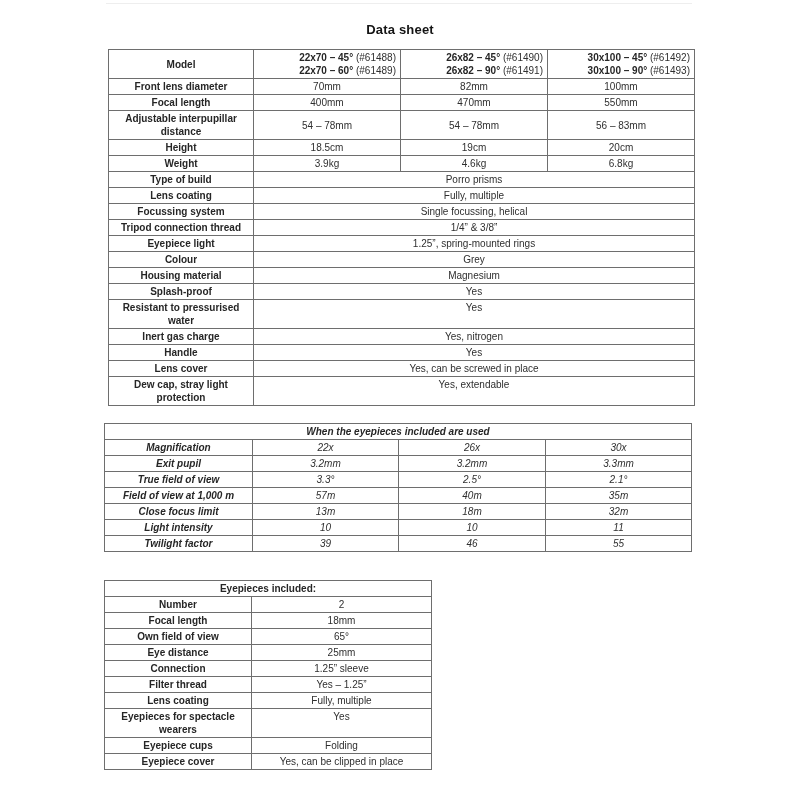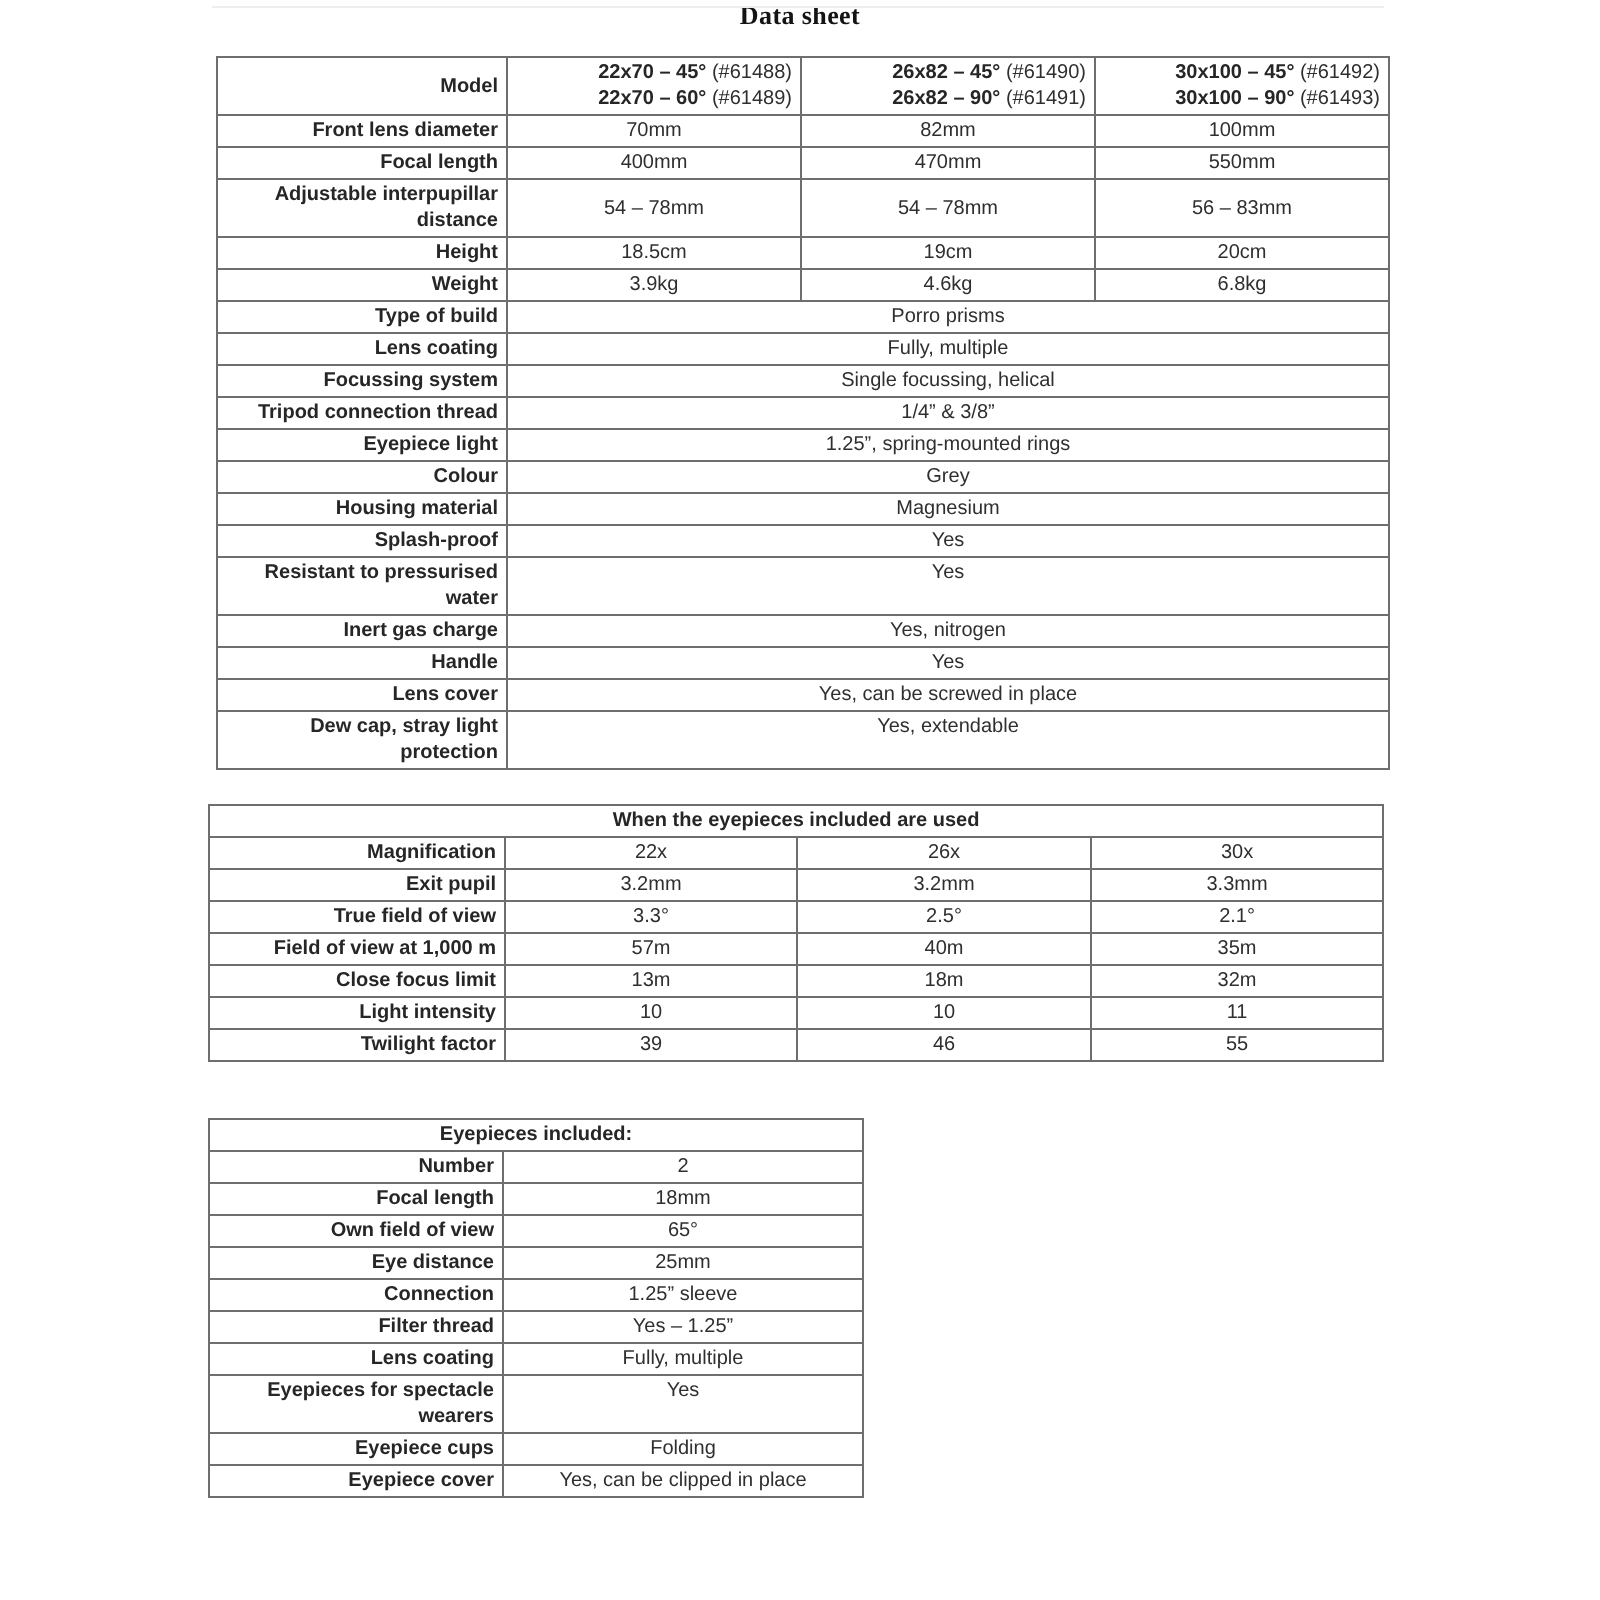--- a/index.html
+++ b/index.html
@@ -9,46 +9,45 @@
     font-family: "Liberation Sans", sans-serif;
     color: #2f2f2f;
     position: relative;
     overflow: hidden;
   }
   .page-title {
     text-align: center;
     font-weight: bold;
     font-size: 13px;
     color: #141414;
-    padding-top: 0;
+    padding-top: 22px;
     letter-spacing: 0.2px;
-    font-family: Liberation Serif, serif;
   }
   table {
     border-collapse: collapse;
     table-layout: fixed;
   }
   td {
     border: 1px solid #6e6e6e;
     font-size: 10px;
     line-height: 13px;
     padding: 1px 4px;
     vertical-align: middle;
     overflow: hidden;
   }
   tr { height: 15px; }
-  td.lbl { font-weight: bold; text-align: right; color: #262626; }
+  td.lbl { font-weight: bold; text-align: center; color: #262626; }
   td.val { text-align: center; }
   td.hdr { text-align: center; font-weight: bold; color: #262626; }
   tr.span-row td { vertical-align: top; }
   td.mval { text-align: right; }
   .mname { font-weight: bold; color: #262626; }
   .mcode { font-weight: normal; }
   #t1 { margin: 12px 0 0 108px; width: 586px; }
-  #t2 { margin: 17px 0 0 104px; width: 587px; }
+  #t2 { margin: 17px 0 0 104px; width: 587px; font-style: italic; }
   #t3 { margin: 28px 0 0 104px; width: 327px; }
   .scan-artifact {
     position: absolute; left: 106px; top: 3px;
     width: 586px; height: 1px; background: #eeeeee;
   }
 </style>
 </head>
 <body>
 
 <div class="scan-artifact"></div>

